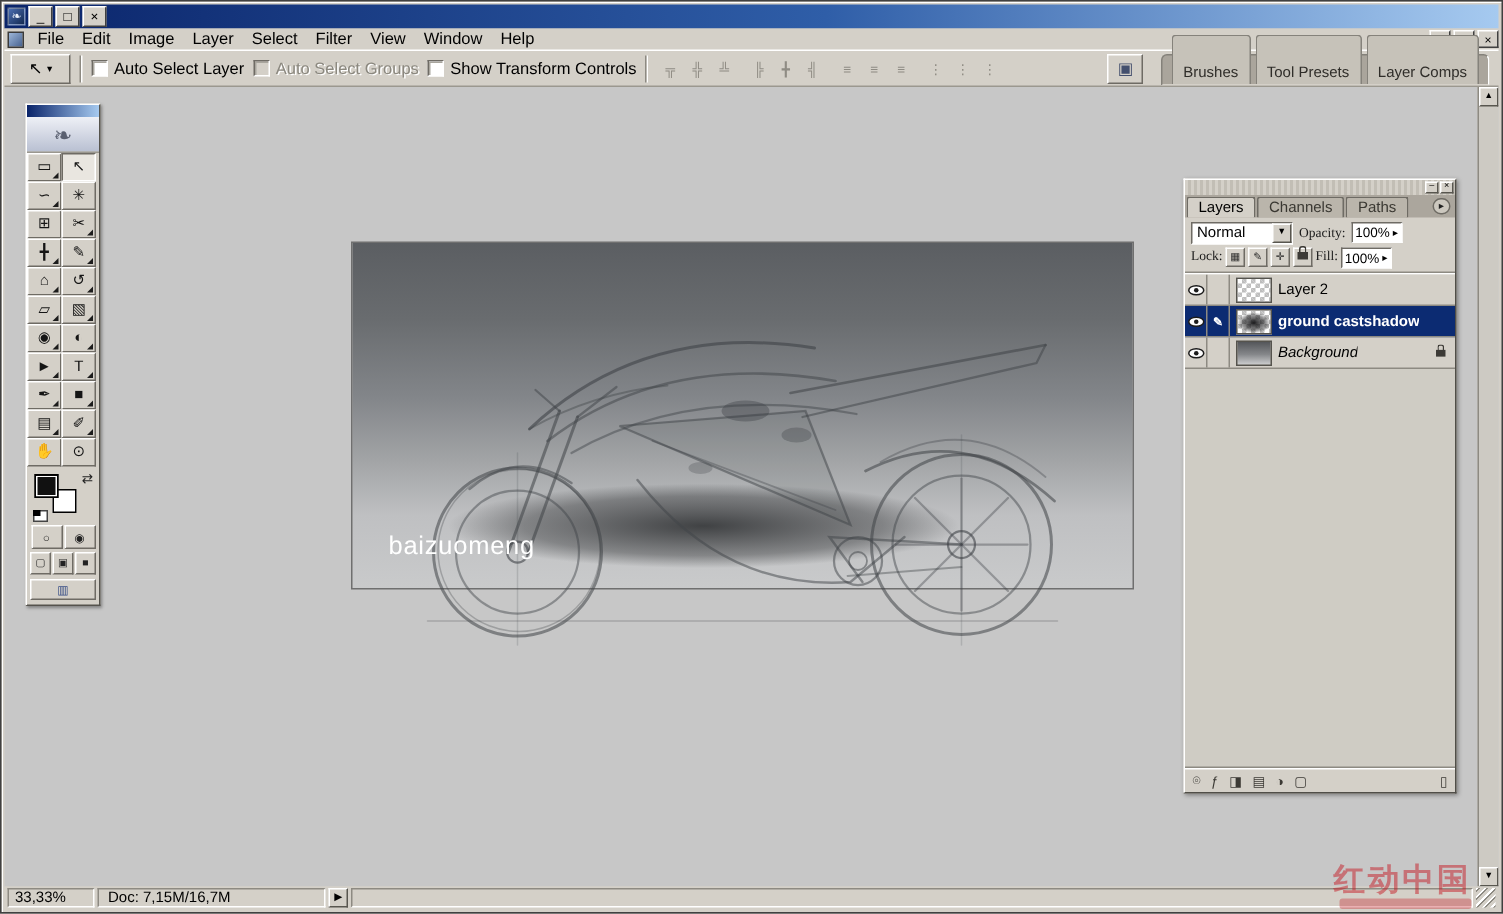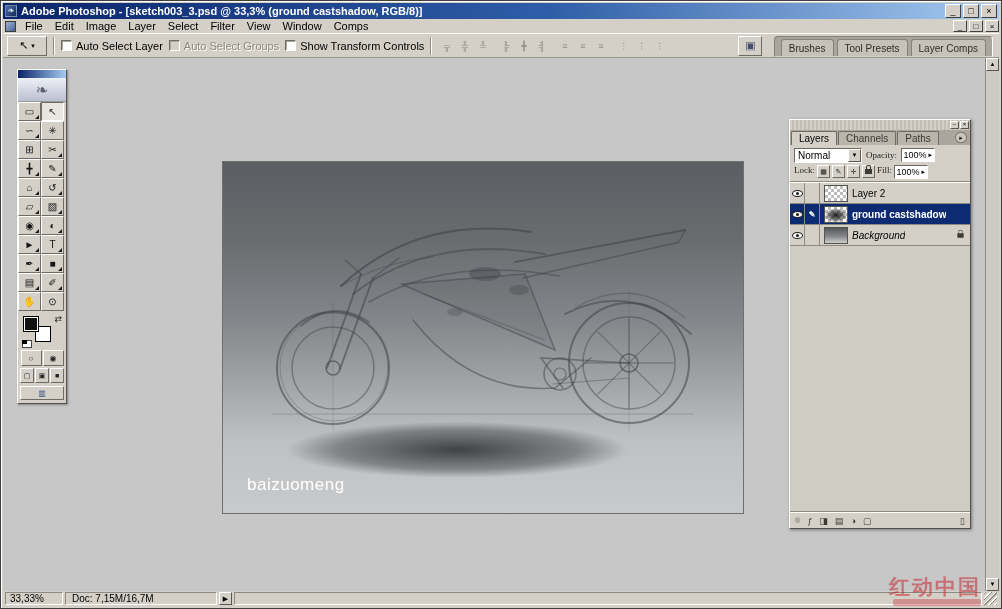--- a/index.html
+++ b/index.html
@@ -23,21 +23,21 @@
   .tiny-arrow{font-size:7px;color:#000;}
   .cb-group{display:flex;align-items:center;gap:4px;}
   .cb{width:11px;height:11px;background:#fff;border:1px solid;border-color:#6e6b64 #fff #fff #6e6b64;box-shadow:inset 1px 1px 0 #a8a59d;flex:0 0 auto;}
   .cb-label{color:#000;}
   .cb-group.disabled .cb-label{color:#8b887f;text-shadow:1px 1px 0 #fff;}
   .cb-group.disabled .cb{background:#d4d0c8;}
   .align-group{display:flex;gap:1px;}
   .align-btn{width:17px;height:17px;font-size:9px;color:#8f8c84;background:transparent;border:none;display:flex;align-items:center;justify-content:center;}
   .fb-btn{width:24px;height:20px;background:#d4d0c8;border:1px solid;border-color:#fff #6e6b64 #6e6b64 #fff;font-size:11px;color:#44506e;margin-left:64px;}
   .well{margin-left:auto;margin-right:2px;height:21px;align-self:flex-end;background:#aaa59c;border:1px solid;border-color:#84817a #fff #d4d0c8 #84817a;border-radius:4px 4px 0 0;display:flex;align-items:flex-end;padding:0 6px;gap:3px;}
-  .well-tab{background:#c6c2b9;border:1px solid #85827b;border-bottom:none;border-radius:3px 3px 0 0;padding:3px 7px 2px 7px;font-size:10px;color:#2f2d29;white-space:nowrap;text-align:center;}
+  .well-tab{background:#c6c2b9;border:1px solid #85827b;border-bottom:none;border-radius:3px 3px 0 0;padding:19px 7px 2px 7px;font-size:10px;color:#2f2d29;white-space:nowrap;text-align:center;}
   
   .workspace{position:absolute;left:2px;top:57px;right:2px;bottom:17px;background:#c7c7c7;overflow:hidden;}
   
   .vscroll{position:absolute;right:0;top:0;width:14px;height:100%;background:#cdcac3;border-left:1px solid #8d8a82;}
   .scroll-btn{width:13px;height:13px;background:#d4d0c8;border:1px solid;border-color:#fff #58564f #58564f #fff;font-size:6px;line-height:11px;text-align:center;color:#000;}
   .scroll-btn.down{position:absolute;bottom:0;}
   
   .toolbox{position:absolute;left:14px;top:11px;width:50px;background:#d4d0c8;border:1px solid;border-color:#fff #55534d #55534d #fff;box-shadow:1px 1px 2px rgba(0,0,0,.35);}
   .tb-title{height:8px;background:linear-gradient(90deg,#0a246a,#a6caf0);}
   .tb-logo{height:24px;background:linear-gradient(180deg,#eef0f6,#b9c0d2);display:flex;align-items:center;justify-content:center;color:#5a6070;font-size:15px;border-bottom:1px solid #9a978f;}
@@ -49,21 +49,21 @@
   .fg-swatch{position:absolute;left:5px;top:3px;width:16px;height:16px;background:#111;border:1px solid #000;box-shadow:0 0 0 1px #fff inset;z-index:2;}
   .bg-swatch{position:absolute;left:17px;top:13px;width:16px;height:16px;background:#fff;border:1px solid #000;z-index:1;}
   .swap-colors{position:absolute;right:4px;top:1px;font-size:9px;color:#222;}
   .mini-colors{position:absolute;left:4px;bottom:1px;width:10px;height:8px;background:#fff;border:1px solid #444;}
   .mini-colors::after{content:"";position:absolute;left:-1px;top:-1px;width:5px;height:4px;background:#000;}
   .tb-row{display:flex;justify-content:center;gap:1px;padding:1px 0;}
   .qm-btn{width:21px;height:16px;background:#d4d0c8;border:1px solid;border-color:#fff #6e6b64 #6e6b64 #fff;font-size:8px;line-height:13px;text-align:center;color:#222;}
   .sm-btn{width:14px;height:15px;background:#d4d0c8;border:1px solid;border-color:#fff #6e6b64 #6e6b64 #fff;font-size:7px;line-height:12px;text-align:center;color:#222;}
   .ir-btn{display:block;margin:2px auto 3px auto;width:44px;height:14px;background:#d4d0c8;border:1px solid;border-color:#fff #6e6b64 #6e6b64 #fff;font-size:8px;line-height:11px;text-align:center;color:#3a4f86;}
   
-  .canvas{position:absolute;left:219px;top:103px;width:522px;height:353px;border:1px solid #6f6f6f;
+  .canvas{position:absolute;left:231px;top:103px;width:522px;height:232px;border:1px solid #6f6f6f;
     background:
       radial-gradient(ellipse 230px 38px at 45% 82%, rgba(28,30,32,.78), rgba(28,30,32,.38) 52%, rgba(28,30,32,0) 74%),
       linear-gradient(180deg,#5b5e62 0%,#696c6f 22%,#83868a 45%,#a2a4a6 63%,#bfc0c2 79%,#c9cacb 100%);}
   .canvas svg{position:absolute;left:0;top:0;}
   .credit{position:absolute;left:24px;bottom:18px;color:#fff;font-size:17px;letter-spacing:.5px;}
   
   .palette{position:absolute;left:786px;top:61px;width:182px;height:410px;background:#d4d0c8;border:1px solid;border-color:#fff #504e48 #504e48 #fff;box-shadow:1px 1px 3px rgba(0,0,0,.4);display:flex;flex-direction:column;}
   .pal-titlebar{height:10px;background:repeating-linear-gradient(90deg,#d4d0c8 0 2px,#c2beb5 2px 4px);display:flex;justify-content:flex-end;align-items:center;gap:1px;padding:0 1px;}
   .pal-btn{width:9px;height:8px;background:#d4d0c8;border:1px solid;border-color:#fff #58564f #58564f #fff;font-size:6px;line-height:5px;text-align:center;color:#000;}
   .pal-tabs{height:15px;display:flex;align-items:flex-end;background:#aba69d;padding-left:1px;position:relative;}
@@ -111,37 +111,36 @@
   .watermark .wm-text{color:rgba(198,28,38,.5);font-size:21px;font-weight:bold;letter-spacing:2px;line-height:20px;}
   .watermark .wm-bar{margin-top:2px;margin-left:auto;width:88px;height:7px;background:rgba(198,28,38,.35);border-radius:2px;}
 </style>
 </head>
 <body>
 
 <div id="window">
 
   <div class="titlebar">
     <span class="app-icon">❧</span>
-    <span class="title-text">Adobe Photoshop - [sketch003_3.psd @ 33,3% (ground castshadow, RGB/8)]</span>
     <button class="winbtn">_</button>
     <button class="winbtn">□</button>
     <button class="winbtn">×</button>
   </div>
 
   <div class="menubar">
     <span class="doc-icon"></span>
     <span class="menu-item">File</span>
     <span class="menu-item">Edit</span>
     <span class="menu-item">Image</span>
     <span class="menu-item">Layer</span>
     <span class="menu-item">Select</span>
     <span class="menu-item">Filter</span>
     <span class="menu-item">View</span>
     <span class="menu-item">Window</span>
-    <span class="menu-item">Comps</span>
+    <span class="menu-item">Help</span>
     <span class="doc-btns">
       <button class="docbtn">_</button>
       <button class="docbtn">□</button>
       <button class="docbtn">×</button>
     </span>
   </div>
 
   <div class="optionsbar">
     <span class="tool-preset">
       <span>↖</span>

